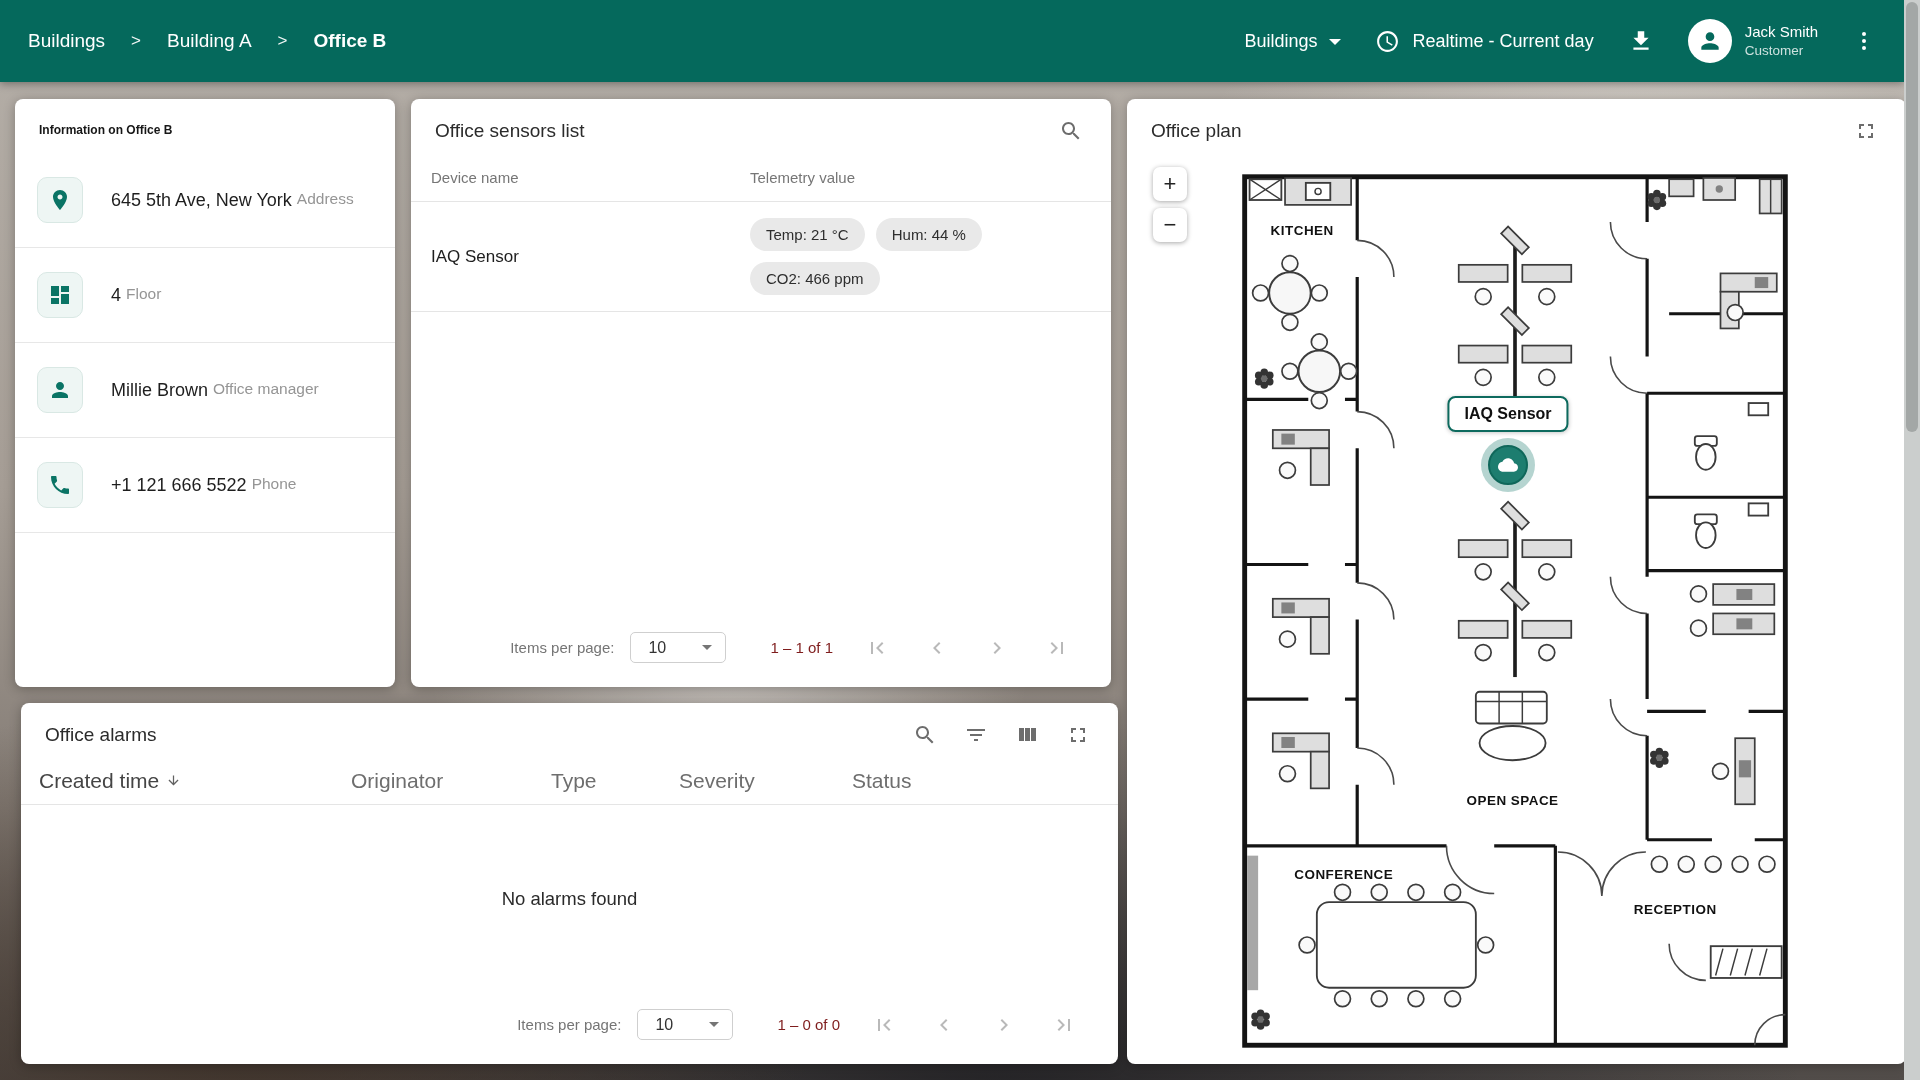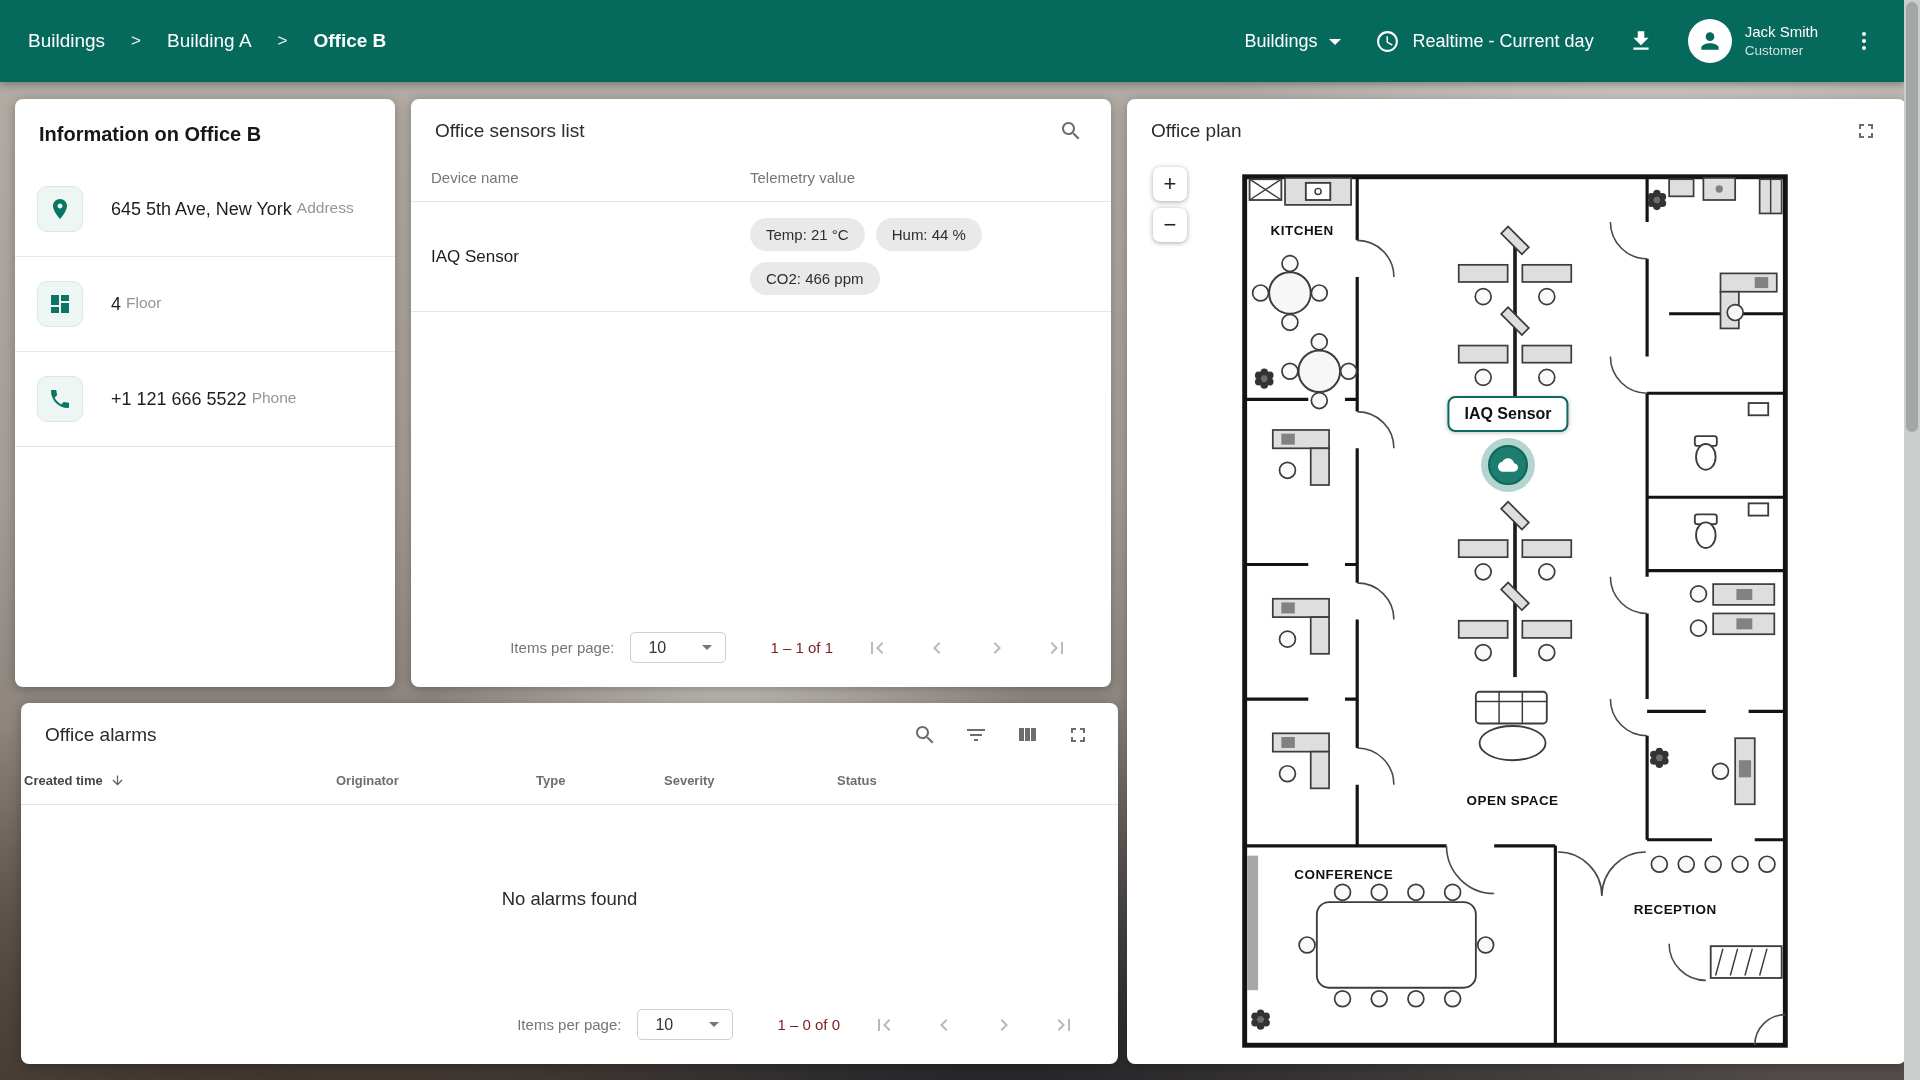--- a/index.html
+++ b/index.html
@@ -43,21 +43,21 @@
   .info-card{left:15px;top:99px;width:380px;height:588px}
   .sensors-card{left:411px;top:99px;width:700px;height:588px}
   .alarms-card{left:21px;top:703px;width:1097px;height:361px}
   .plan-card{left:1127px;top:99px;width:779px;height:965px}
 
   .card-head{display:flex;justify-content:space-between;align-items:center;padding:20px 28px 0 24px}
   .card-title{font-size:19px;font-weight:500;color:#2b2b2b}
   .gray-ic{color:#6d6d6d}
 
   
-  .info-title{font-weight:700;font-size:20px;color:#171717;padding:24px 24px 16px}
+  .info-title{font-weight:700;font-size:12px;color:#171717;padding:24px 24px 16px}
   .info-row{display:flex;align-items:center;gap:28px;padding:0 22px;height:95px;border-bottom:1px solid #e7e7e7}
   .info-icon{width:46px;height:46px;border-radius:10px;background:#eef6f4;border:1px solid #d9e8e4;
     display:flex;align-items:center;justify-content:center;color:#0a7465;flex:none}
   .info-texts{display:flex;flex-direction:row;gap:5px}
   .info-value{font-size:18px;color:#1e1e1e}
   .info-label{font-size:15.5px;color:#959595}
 
   
   .t-head{display:flex;align-items:center;padding:18px 0 15px;border-bottom:1px solid #e5e5e5;
     color:#767676;font-size:15px;font-weight:500;margin-top:8px}
@@ -72,21 +72,21 @@
   .pg-select{display:flex;align-items:center;justify-content:space-between;width:96px;height:31px;
     border:1px solid #cfcfcf;border-radius:5px;padding:0 13px 0 17px;margin:0 44px 0 16px;color:#333;font-size:16px;cursor:pointer}
   .pg-caret{width:0;height:0;border-left:5px solid transparent;border-right:5px solid transparent;border-top:5px solid #757575}
   .pg-range{margin-right:32px;color:#7f1d1d}
   .pg-nav{display:flex;align-items:center}
   .pg-btn{width:24px;height:24px;color:#b9b9b9;margin-left:36px;background:none;border:none;display:flex;align-items:center;justify-content:center}
 
   
   .alarm-tools{display:flex;align-items:center;gap:27px;color:#666}
   .alarm-head{display:grid;grid-template-columns:312px 200px 128px 173px 1fr;align-items:center;
-    padding-left:3px;height:48px;margin-top:10px;border-bottom:1px solid #e5e5e5;color:#6e6e6e;font-size:13px;font-weight:700}
+    padding-left:18px;height:48px;margin-top:10px;border-bottom:1px solid #e5e5e5;color:#6e6e6e;font-size:21px;font-weight:400}
   .alarm-col-first{display:flex;align-items:center;gap:7px;color:#454545}
   .alarm-empty{flex:1;display:flex;align-items:center;justify-content:center;font-size:18.5px;color:#2a2a2a}
 
   
   .plan-body{position:relative;flex:1}
   .zoom-ctrls{position:absolute;left:26px;top:24px;display:flex;flex-direction:column;gap:7px;z-index:5}
   .zoom-btn{width:34px;height:34px;background:#fff;border:none;border-radius:7px;box-shadow:0 1px 5px rgba(0,0,0,.35);
     font-size:22px;color:#222;line-height:1;display:flex;align-items:center;justify-content:center;cursor:pointer}
   .plan-canvas{position:absolute;left:114px;top:30px;width:548px;height:876px}
   .plan-canvas svg{display:block}
@@ -183,20 +183,31 @@
       <svg width="24" height="24" viewBox="0 0 24 24" fill="currentColor">
           <path d="M3 13h8V3H3v10zm0 8h8v-6H3v6zm10 0h8V11h-8v10zm0-18v6h8V3h-8z"></path>
         </svg>
     </span>
     <span class="info-texts">
       <span class="info-value">4</span>
       <span class="info-label">Floor</span>
     </span>
   </div>
 
+  <div class="info-row">
+    <span class="info-icon">
+      <svg width="24" height="24" viewBox="0 0 24 24" fill="currentColor">
+          <path d="M12 12c2.21 0 4-1.79 4-4s-1.79-4-4-4-4 1.79-4 4 1.79 4 4 4zm0 2c-2.67 0-8 1.34-8 4v2h16v-2c0-2.66-5.33-4-8-4z"></path>
+        </svg>
+    </span>
+    <span class="info-texts">
+      <span class="info-value">Millie Brown</span>
+      <span class="info-label">Office manager</span>
+    </span>
+  </div>
 
   <div class="info-row">
     <span class="info-icon">
       <svg width="24" height="24" viewBox="0 0 24 24" fill="currentColor">
           <path d="M6.62 10.79c1.44 2.83 3.76 5.14 6.59 6.59l2.2-2.2c.27-.27.67-.36 1.02-.24 1.12.37 2.33.57 3.57.57.55 0 1 .45 1 1V20c0 .55-.45 1-1 1-9.39 0-17-7.61-17-17 0-.55.45-1 1-1h3.5c.55 0 1 .45 1 1 0 1.25.2 2.45.57 3.57.11.35.03.74-.25 1.02l-2.2 2.2z"></path>
         </svg>
     </span>
     <span class="info-texts">
       <span class="info-value">+1 121 666 5522</span>
       <span class="info-label">Phone</span>

